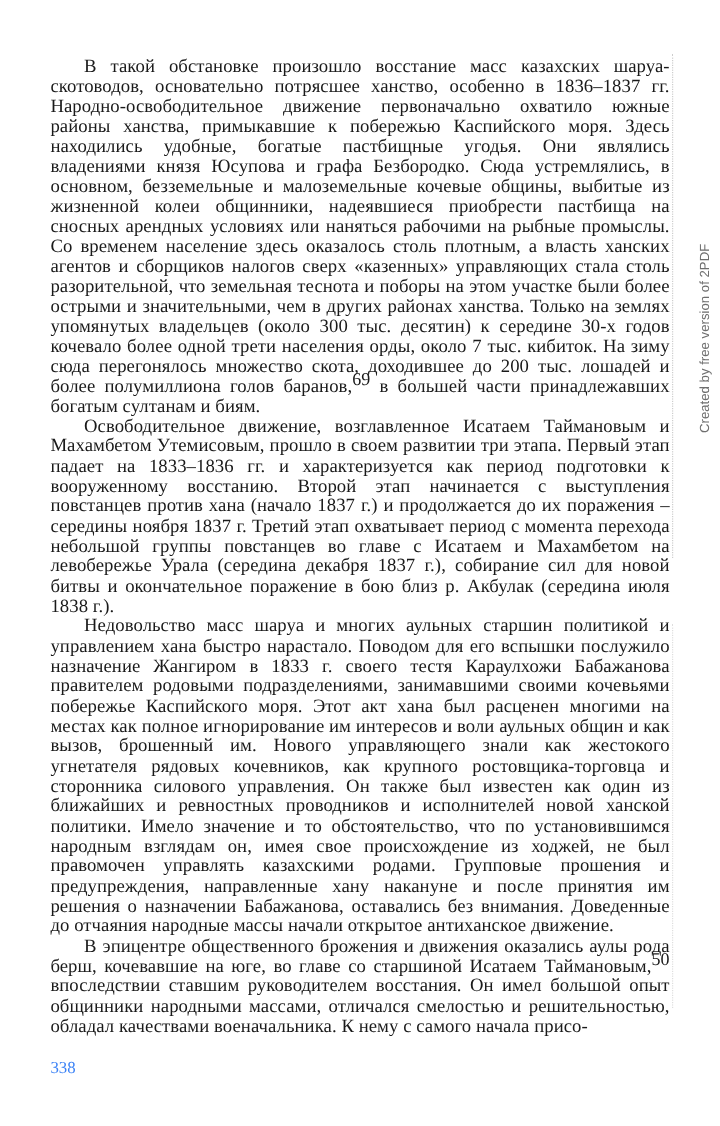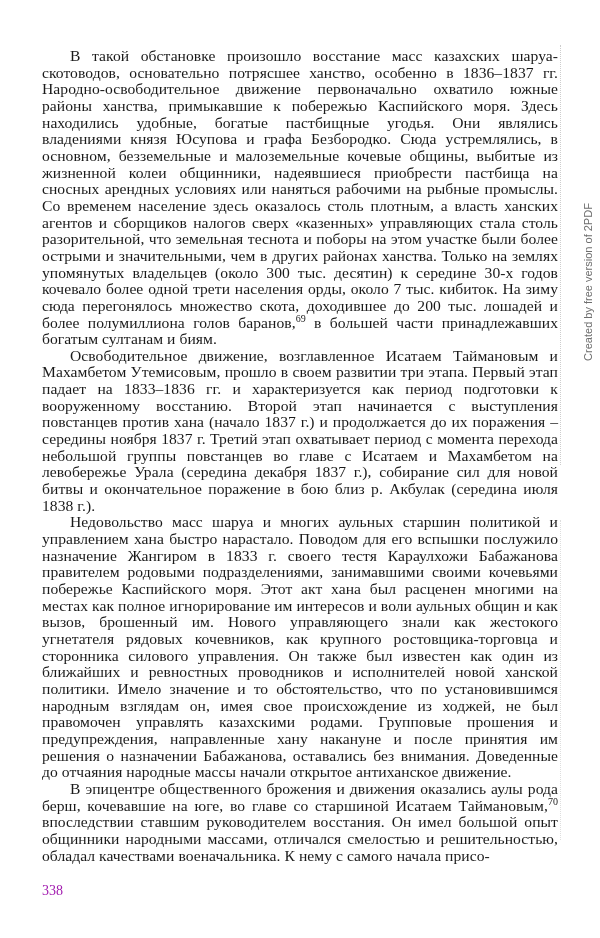--- a/index.html
+++ b/index.html
@@ -24,32 +24,32 @@
   .para {
     margin: 0;
     font-size: 15.6px;
     line-height: 16.65px;
     text-align: justify;
     text-indent: 28px;
     letter-spacing: 0.05px;
     hyphens: manual;
   }
   .para sup {
-    font-size: 10px;
+    font-size: 15px;
     line-height: 0;
     vertical-align: 6px;
   }
   .page-number {
     position: absolute;
     left: 42px;
     top: 883px;
     font-size: 14px;
     line-height: 16px;
     font-family: "Liberation Serif", serif;
-    color: #a21caf;
+    color: #3b82f6;
   }
   .watermark {
     position: absolute;
     left: 588px;
     top: 282px;
     transform: translate(-50%, -50%) rotate(-90deg);
     white-space: nowrap;
     font-family: "Liberation Sans", "DejaVu Sans", sans-serif;
     font-size: 11px;
     color: #6e6e6e;
@@ -72,21 +72,21 @@
 </head>
 <body>
 
 <div class="page-body">
   <p class="para"><span>В такой обстановке произошло восстание масс казахских шаруа-скотоводов, основательно потрясшее ханство, особенно в 1836–1837 гг. Народно-освободительное движение первоначально охватило южные районы ханства, примыкавшие к побережью Каспийского моря. Здесь находились удобные, богатые пастбищные угодья. Они являлись владениями князя Юсупова и графа Безбородко. Сюда устремлялись, в основном, безземельные и малоземельные кочевые общины, выбитые из жизненной колеи общинники, надеявшиеся приобрести пастбища на сносных арендных условиях или наняться рабочими на рыбные промыслы. Со временем население здесь оказалось столь плотным, а власть ханских агентов и сборщиков налогов сверх «казенных» управляющих стала столь разорительной, что земельная теснота и поборы на этом участке были более острыми и значительными, чем в других районах ханства. Только на землях упомянутых владельцев (около 300 тыс. десятин) к середине 30-х годов кочевало более одной трети населения орды, около 7 тыс. кибиток. На зиму сюда перегонялось множество скота, доходившее до 200 тыс. лошадей и более полумиллиона голов баранов,</span><sup>69</sup><span> в большей части принадлежавших богатым султанам и биям.</span></p>
 
   <p class="para"><span>Освободительное движение, возглавленное Исатаем Таймановым и Махамбетом Утемисовым, прошло в своем развитии три этапа. Первый этап падает на 1833–1836 гг. и характеризуется как период подготовки к вооруженному восстанию. Второй этап начинается с выступления повстанцев против хана (начало 1837 г.) и продолжается до их поражения – середины ноября 1837 г. Третий этап охватывает период с момента перехода небольшой группы повстанцев во главе с Исатаем и Махамбетом на левобережье Урала (середина декабря 1837 г.), собирание сил для новой битвы и окончательное поражение в бою близ р. Акбулак (середина июля 1838 г.).</span></p>
 
   <p class="para"><span>Недовольство масс шаруа и многих аульных старшин политикой и управлением хана быстро нарастало. Поводом для его вспышки послужило назначение Жангиром в 1833 г. своего тестя Караулхожи Бабажанова правителем родовыми подразделениями, занимавшими своими кочевьями побережье Каспийского моря. Этот акт хана был расценен многими на местах как полное игнорирование им интересов и воли аульных общин и как вызов, брошенный им. Нового управляющего знали как жестокого угнетателя рядовых кочевников, как крупного ростовщика-торговца и сторонника силового управления. Он также был известен как один из ближайших и ревностных проводников и исполнителей новой ханской политики. Имело значение и то обстоятельство, что по установившимся народным взглядам он, имея свое происхождение из ходжей, не был правомочен управлять казахскими родами. Групповые прошения и предупреждения, направленные хану накануне и после принятия им решения о назначении Бабажанова, оставались без внимания. Доведенные до отчаяния народные массы начали открытое антиханское движение.</span></p>
 
-  <p class="para"><span>В эпицентре общественного брожения и движения оказались аулы рода берш, кочевавшие на юге, во главе со старшиной Исатаем Таймановым,</span><sup>70</sup><span> впоследствии ставшим руководителем восстания. Он имел большой опыт общинники народными массами, отличался смелостью и решительностью, обладал качествами военачальника. К нему с самого начала присо-</span></p>
+  <p class="para"><span>В эпицентре общественного брожения и движения оказались аулы рода берш, кочевавшие на юге, во главе со старшиной Исатаем Таймановым,</span><sup>50</sup><span> впоследствии ставшим руководителем восстания. Он имел большой опыт общинники народными массами, отличался смелостью и решительностью, обладал качествами военачальника. К нему с самого начала присо-</span></p>
 </div>
 
 <div class="page-number">338</div>
 
 <div class="scan-edge"></div>
 <div class="scan-edge lower"></div>
 
 <div class="watermark">Created by free version of 2PDF</div>
 
 </body></html>

